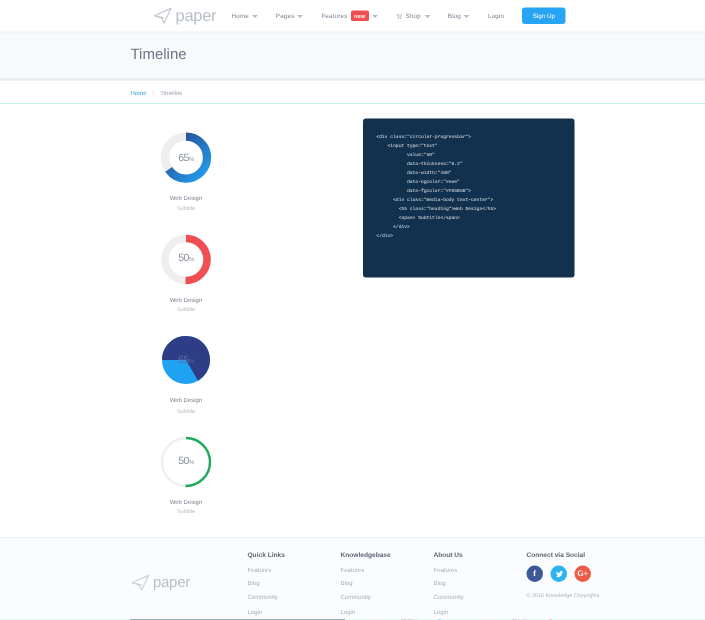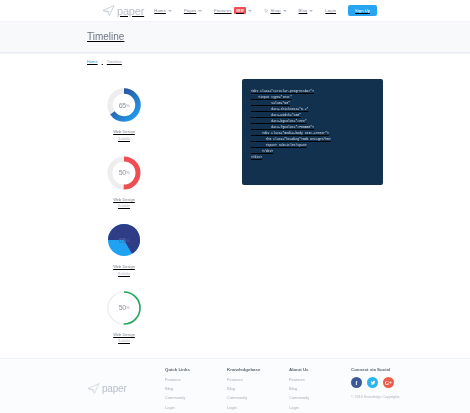--- a/index.html
+++ b/index.html
@@ -2,21 +2,21 @@
 <html><head>
 <meta charset="utf-8">
 <style>
   * { box-sizing: border-box; margin: 0; padding: 0; }
   html, body {
     width: 470px; height: 413px;
     font-family: "Liberation Sans", sans-serif;
     background: #ffffff;
     overflow: hidden;
   }
-  .page { width: 470px; height: 413px; position: relative; background:#14b8a6;text-decoration:underline; }
+  .page { width: 470px; height: 413px; position: relative; background:#14b8a6; }
 
   
   .navbar {
     height: 22px; background:#fff;
     display:flex; align-items:center;
     padding: 0 20px;
     border-bottom: 1px solid #f2f4f7;
   }
   .brand { display:flex; align-items:center; gap:2px; margin-left:82px; }
   .brand-mark { width:13px; height:11px; position:relative; }

